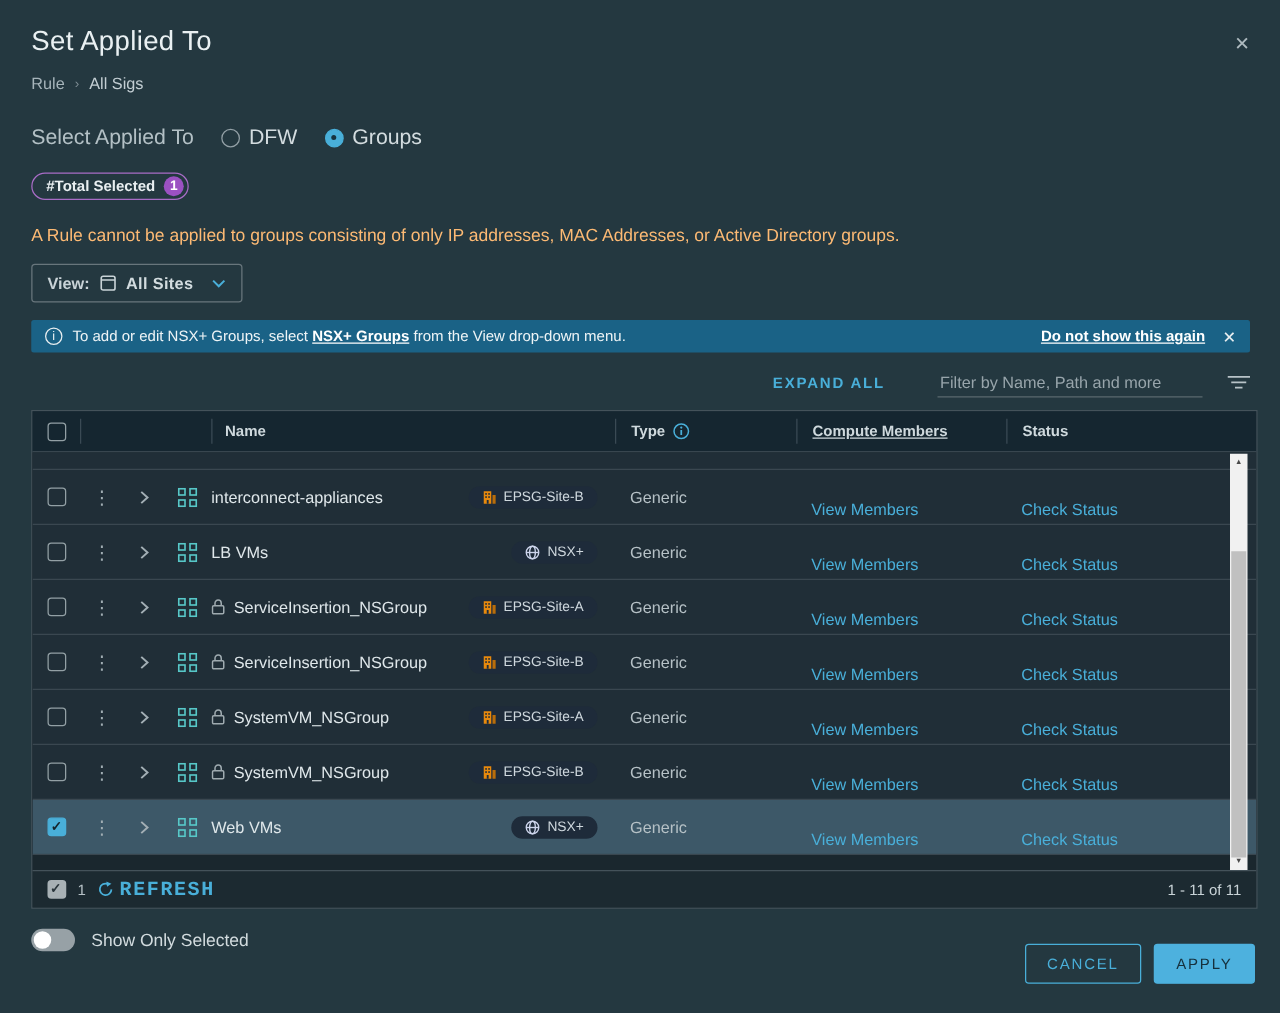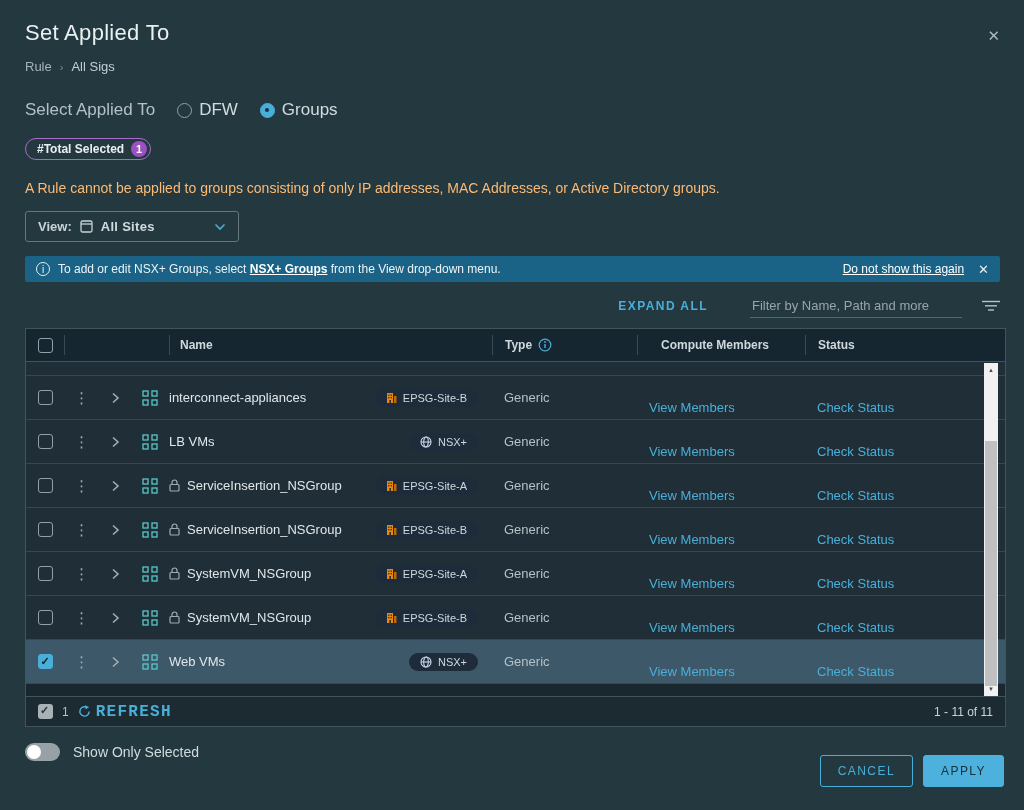--- a/index.html
+++ b/index.html
@@ -25,47 +25,47 @@
   .radio { width:15px; height:15px; border-radius:50%; border:1.5px solid #93a0a6; margin-right:7px; position:relative; background:transparent; }
   .radio.sel { background:#49afd9; border-color:#49afd9; }
   .radio.sel::after { content:""; position:absolute; left:4.5px; top:4.5px; width:4px; height:4px; border-radius:50%; background:#17333f; }
 
   .badge { margin-top:18px; display:inline-flex; align-items:center; border:1px solid #a86cc6; border-radius:12px; padding:2px 3px 2px 11px; }
   .badge-label { font-size:12px; font-weight:bold; color:#e9eff1; }
   .badge-count { width:16px; height:16px; margin-left:7px; border-radius:50%; background:#9b51c2; color:#fff; font-size:11px; font-weight:bold; display:flex; align-items:center; justify-content:center; }
 
   .note { margin-top:20px; font-size:14px; color:#fdba74; }
 
-  .view-box { margin-top:15px; width:214px; height:31px; border:1px solid #68767c; border-radius:3px; display:flex; align-items:center; padding:0 12px; gap:8px; cursor:pointer; }
+  .view-box { margin-top:15px; width:169px; height:31px; border:1px solid #68767c; border-radius:3px; display:flex; align-items:center; padding:0 12px; gap:8px; cursor:pointer; }
   .view-label { font-size:13px; font-weight:bold; color:#c9d3d7; }
   .view-value { font-size:13px; font-weight:bold; color:#d3dcdf; letter-spacing:.3px; }
   .view-chevron { margin-left:auto; }
 
   .banner { margin-top:14px; width:975px; height:26px; background:#1a6286; border-radius:2px; display:flex; align-items:center; padding:0 11px; font-size:12px; color:#eef4f6; }
   .banner a, .banner .blink { color:#fff; font-weight:bold; text-decoration:underline; cursor:pointer; }
   .banner-right { margin-left:auto; display:flex; align-items:center; gap:14px; }
-  .banner-dismiss { font-weight:normal; text-decoration:underline; cursor:pointer; color:#fff; }
+  .banner-dismiss { font-weight:bold; text-decoration:underline; cursor:pointer; color:#fff; }
   .banner-x { font-size:13px; cursor:pointer; color:#e8eef0; }
   .info-i { width:14px; height:14px; border:1px solid #e8eef0; border-radius:50%; font-size:10px; display:flex; align-items:center; justify-content:center; margin-right:8px; font-style:normal; }
 
   .controls-row { margin-top:10px; width:975px; display:flex; align-items:center; justify-content:flex-end; gap:42px; height:27px; }
   .expand-all { color:#49afd9; font-size:12px; font-weight:bold; letter-spacing:.12em; cursor:pointer; }
   .filter-input { width:212px; background:transparent; border:none; border-bottom:1px solid #5a686e; color:#c5cfd3; font-size:13px; padding:4px 2px; outline:none; font-family:"Liberation Sans",sans-serif; }
   .filter-input::placeholder { color:#98a5ab; }
   .filter-icon { cursor:pointer; margin-left:-22px; }
 
   .table { margin-top:9px; width:981px; border:1px solid #44525a; position:relative; }
   .thead { height:33px; background:#152630; display:flex; align-items:center; font-size:12px; font-weight:bold; color:#cfd9dd; border-bottom:1px solid #44525a; }
   .thead .hc { height:20px; display:flex; align-items:center; }
   .thead .hc + .hc { border-left:1px solid #3a4a54; }
   .col-sel { width:38px; justify-content:center; }
   .col-ctl { width:105px; }
   .col-name { flex:1; padding-left:10px; }
   .col-type { width:145px; padding-left:12px; gap:6px; }
-  .col-members { width:168px; padding-left:23px; }
+  .col-members { width:168px; padding-left:12px;text-decoration:underline; }
   .col-status { width:200px; padding-left:12px; }
 
   .rows-viewport { height:334px; overflow:hidden; background:#1a272e; position:relative; }
   .row { height:44px; display:flex; align-items:center; background:#202e37; border-bottom:1px solid #3a4750; }
   .row.partial { margin-top:-30px; }
   .row.selected { background:#3d5868; }
   .cell { display:flex; align-items:center; }
   .c-sel { width:38px; justify-content:center; }
   .c-dots { width:35px; justify-content:center; color:#a2aeb4; font-size:15px; cursor:pointer; }
   .c-chev { width:32px; justify-content:center; cursor:pointer; }

